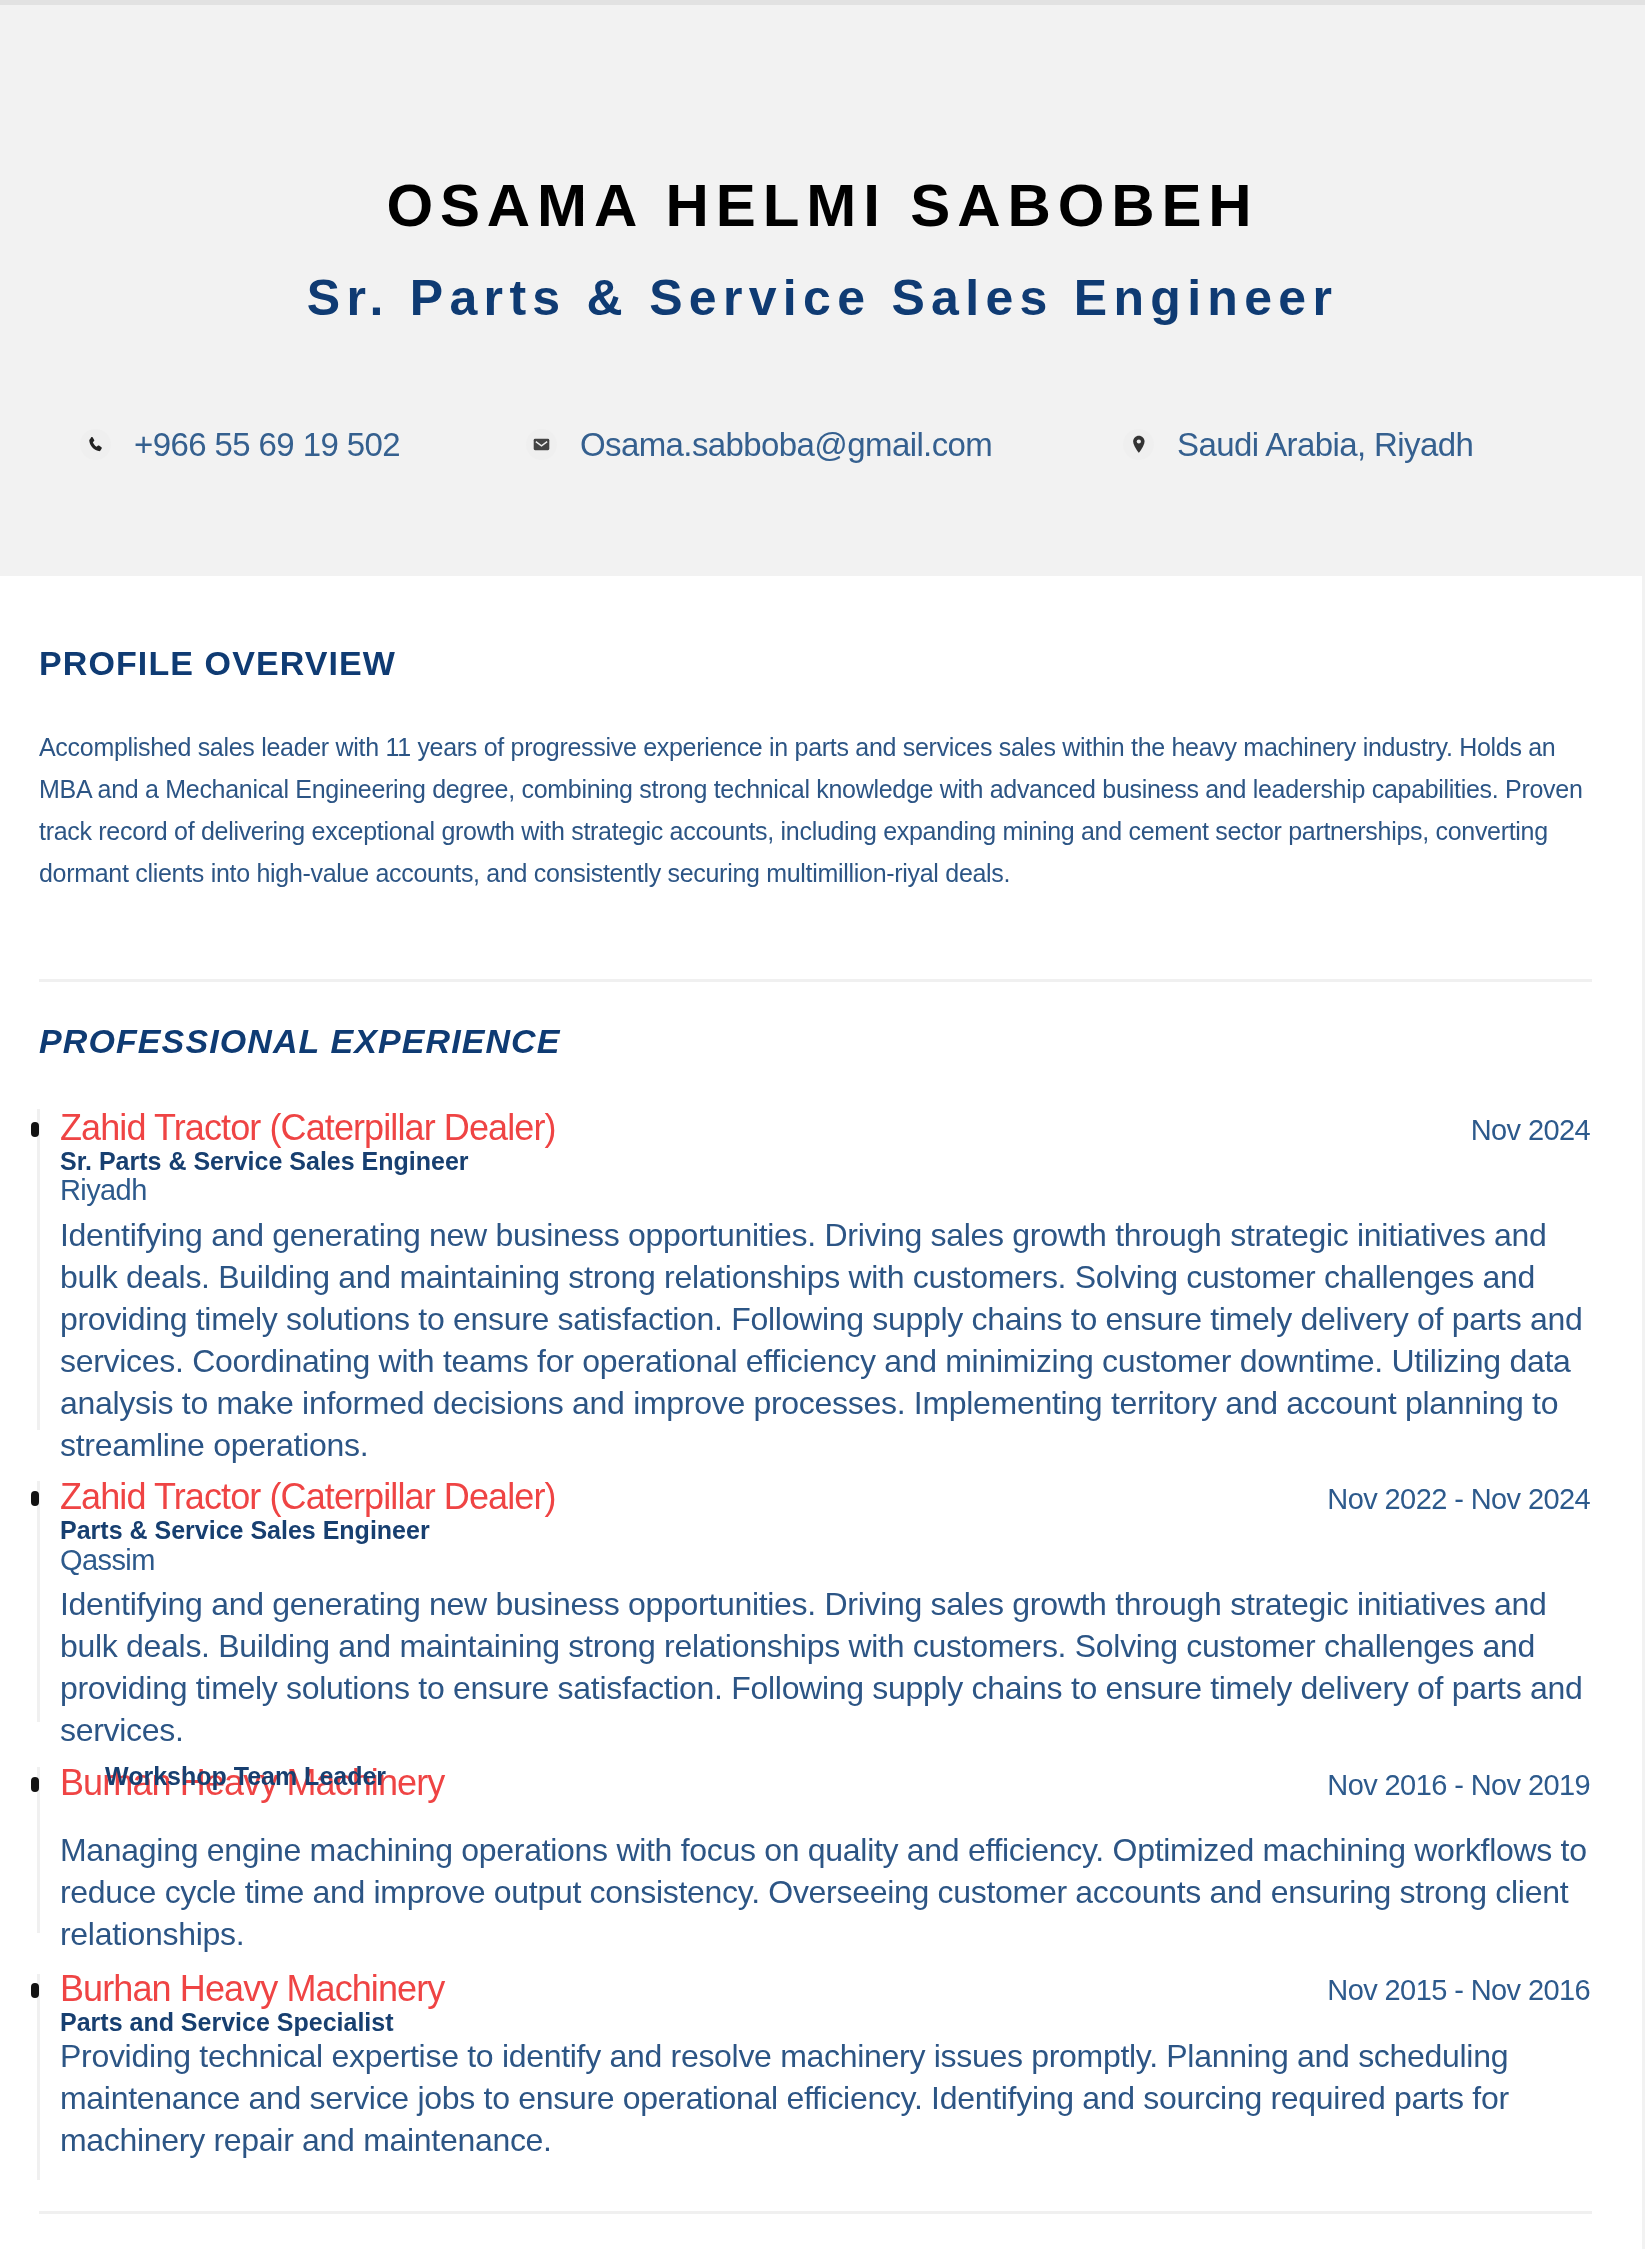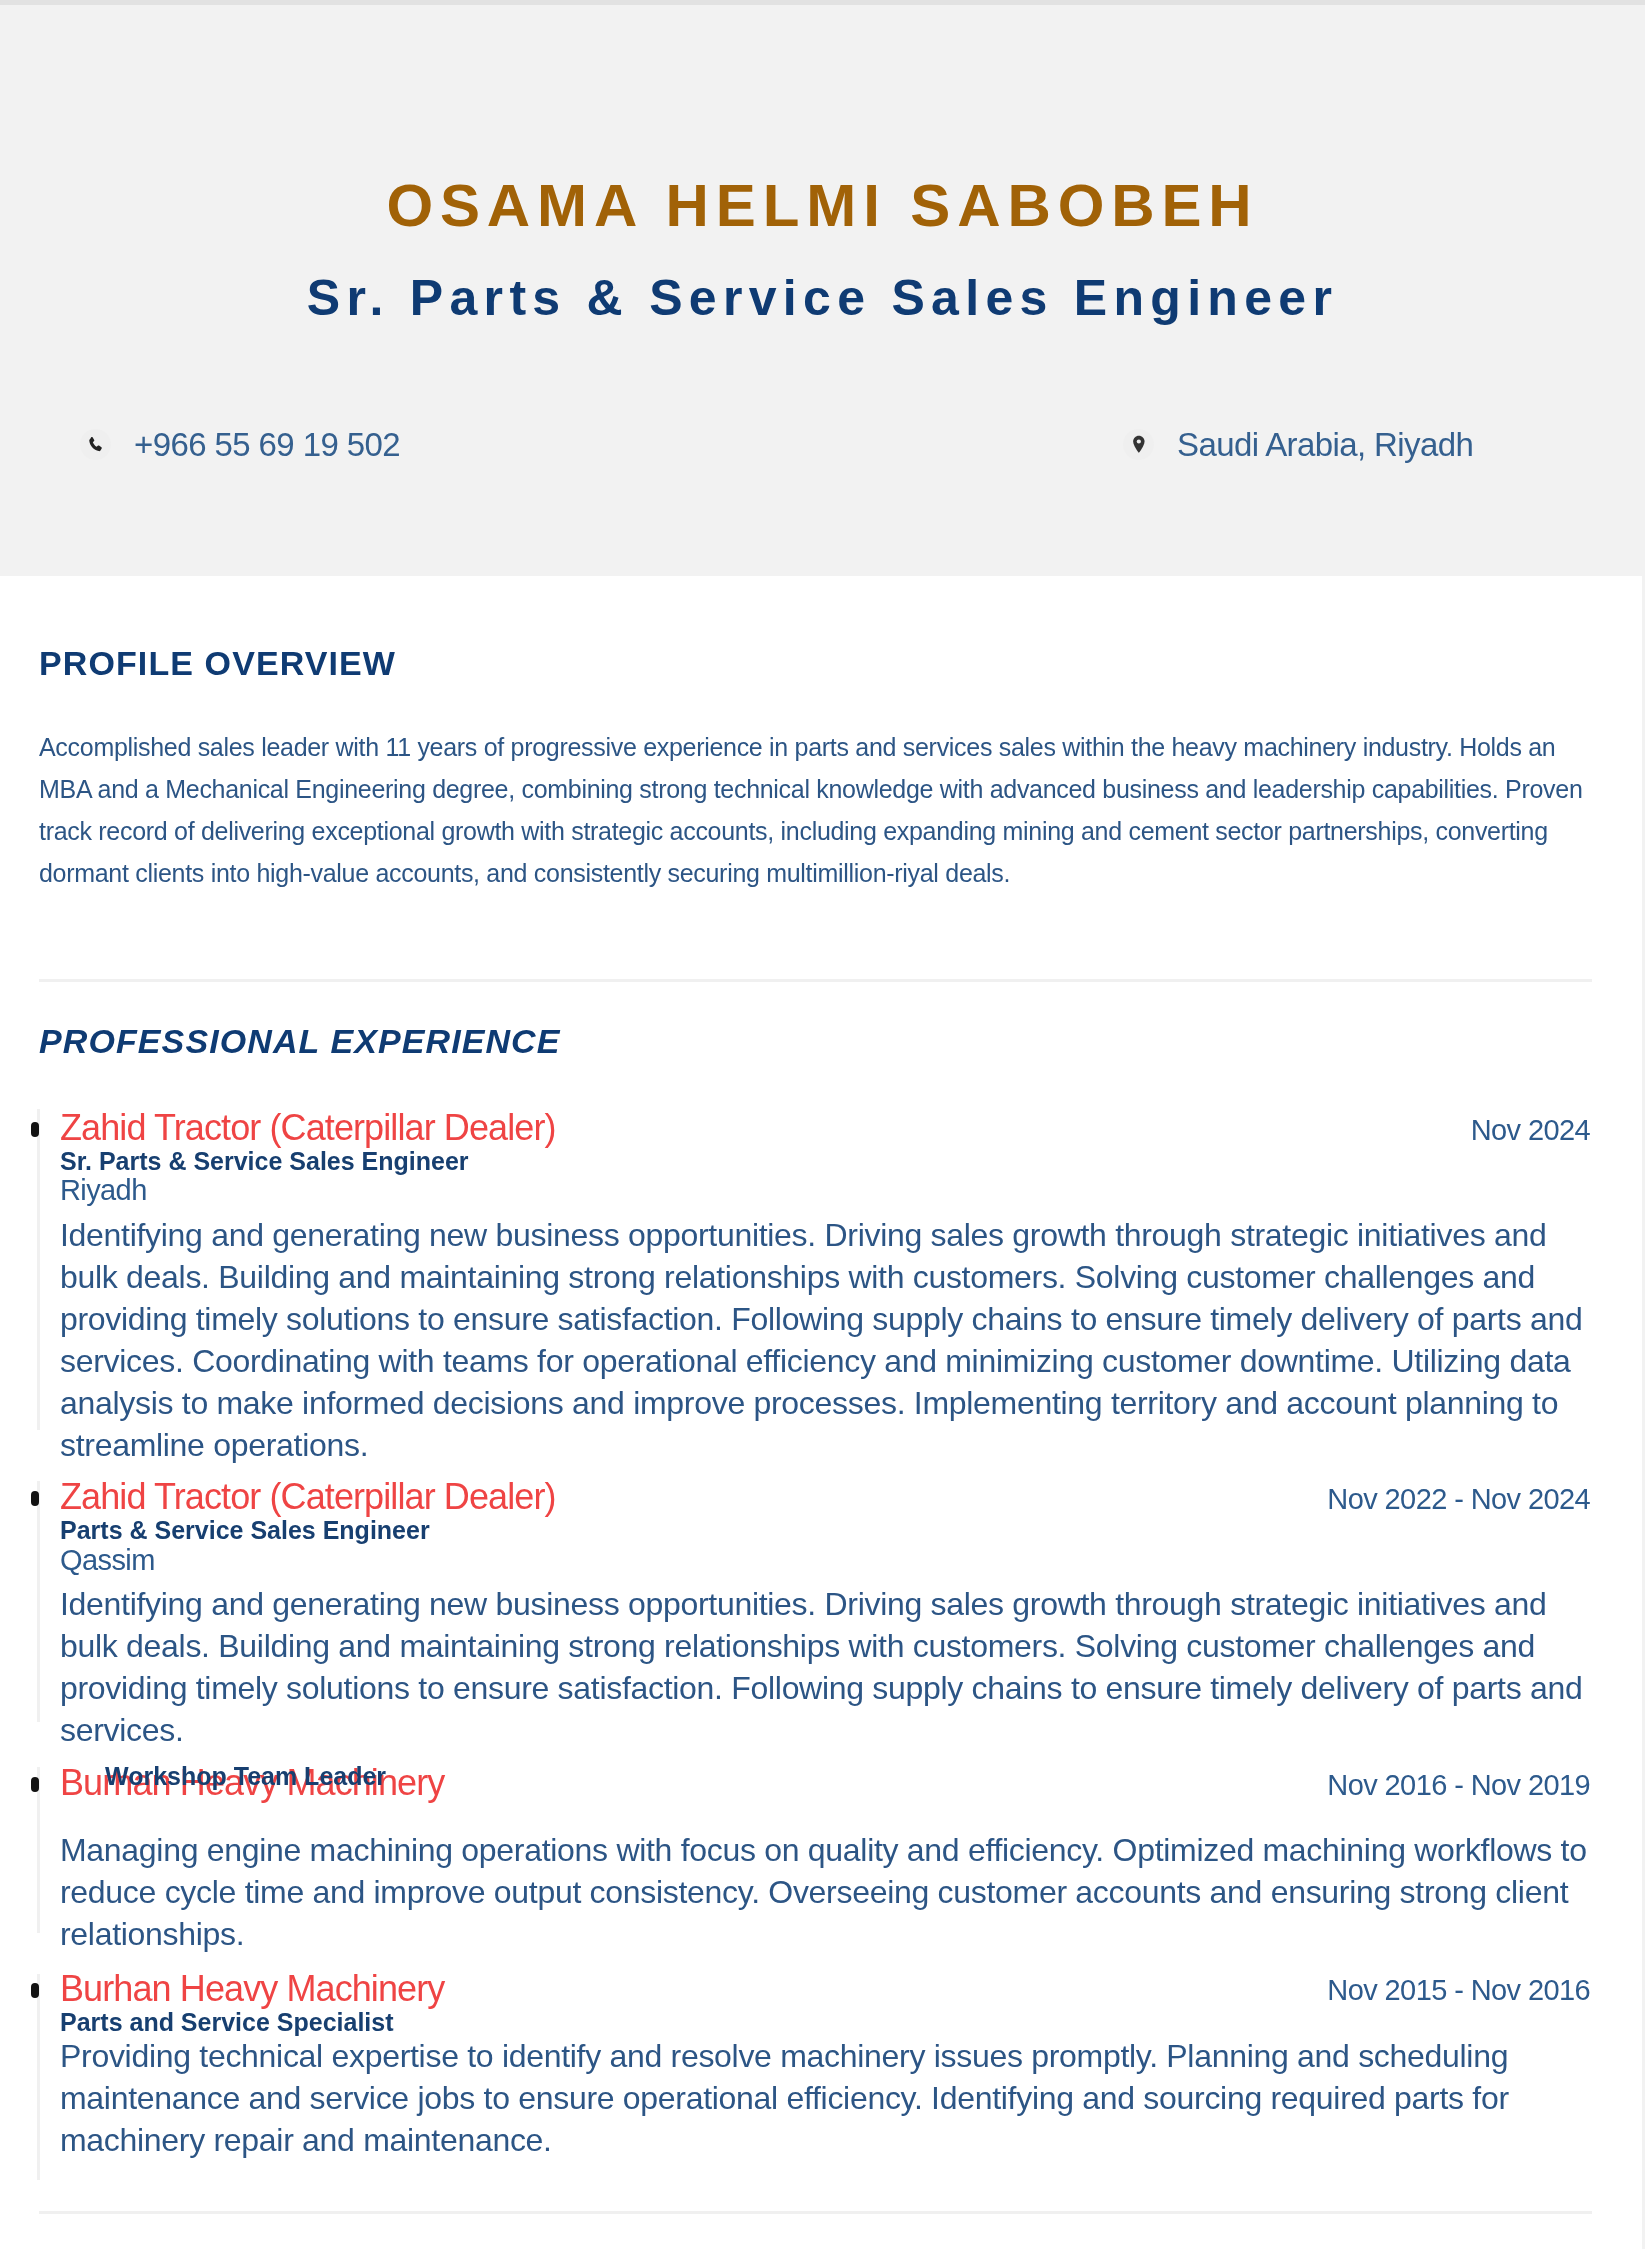--- a/index.html
+++ b/index.html
@@ -29,21 +29,21 @@
       background: #f2f2f2;
     }
     .name {
       position: absolute;
       left: 0; right: 0;
       top: 171px;
       text-align: center;
       font-weight: 700;
       font-size: 60px;
       letter-spacing: 6.9px;
-      color: #a16207;
+      color: #000000;
       line-height: 1;
     }
     .headline {
       position: absolute;
       left: 0; right: 0;
       top: 268px;
       text-align: center;
       font-weight: 700;
       font-size: 50px;
       letter-spacing: 6.3px;
@@ -196,20 +196,29 @@
 
   <div class="contact contact-phone">
     <span class="icon">
       <svg width="19.5" height="19.5" viewBox="0 0 24 24">
         <path d="M6.6 2.5c.5-.3 1.2-.2 1.5.3l2 3.2c.3.5.2 1.1-.2 1.5L8.4 8.9c.9 2.3 2.5 4.3 4.6 5.6l1.5-1.4c.4-.4 1-.4 1.5-.1l3 2.2c.5.3.6 1 .3 1.5l-1.3 2.1c-.5.8-1.4 1.2-2.3 1C9.5 18.6 5 13.7 4 7.2c-.1-.9.3-1.8 1.1-2.3z" fill="#222222"></path>
       </svg>
     </span>
     <span class="txt">+966 55 69 19 502</span>
   </div>
 
+  <div class="contact contact-email">
+    <span class="icon">
+      <svg width="17" height="15" viewBox="0 0 24 20">
+        <rect x="1" y="2" width="22" height="16" rx="2" fill="#444444"></rect>
+        <path d="M4 6l8 6 8-6" stroke="#eeeeee" stroke-width="2" fill="none"></path>
+      </svg>
+    </span>
+    <span class="txt">Osama.sabboba@gmail.com</span>
+  </div>
 
   <div class="contact contact-loc">
     <span class="icon">
       <svg width="13.7" height="19.5" viewBox="0 0 16 24">
         <path d="M8 1C4.1 1 1 4.1 1 8c0 5.2 7 14 7 14s7-8.8 7-14c0-3.9-3.1-7-7-7z" fill="#333333"></path>
         <circle cx="8" cy="8" r="2.6" fill="#eeeeee"></circle>
       </svg>
     </span>
     <span class="txt">Saudi Arabia, Riyadh</span>
   </div>

